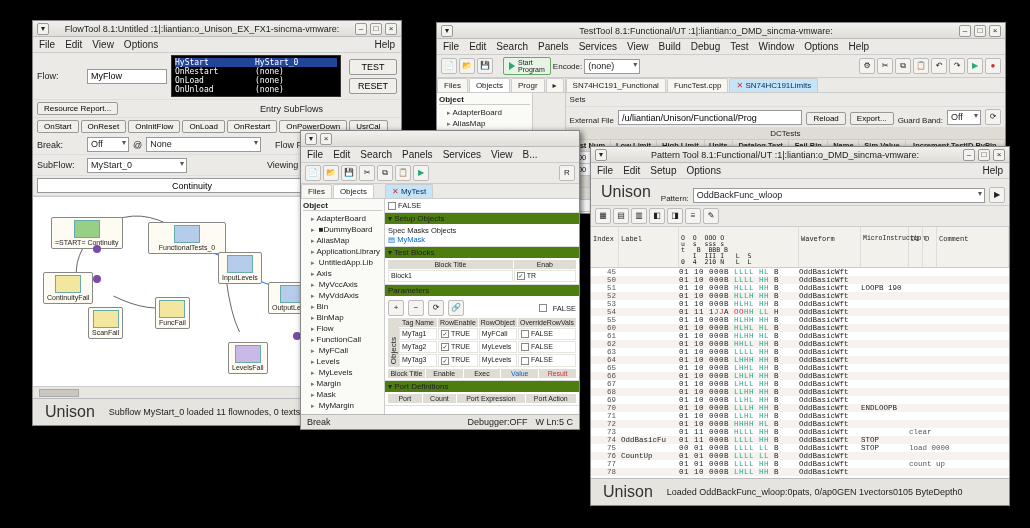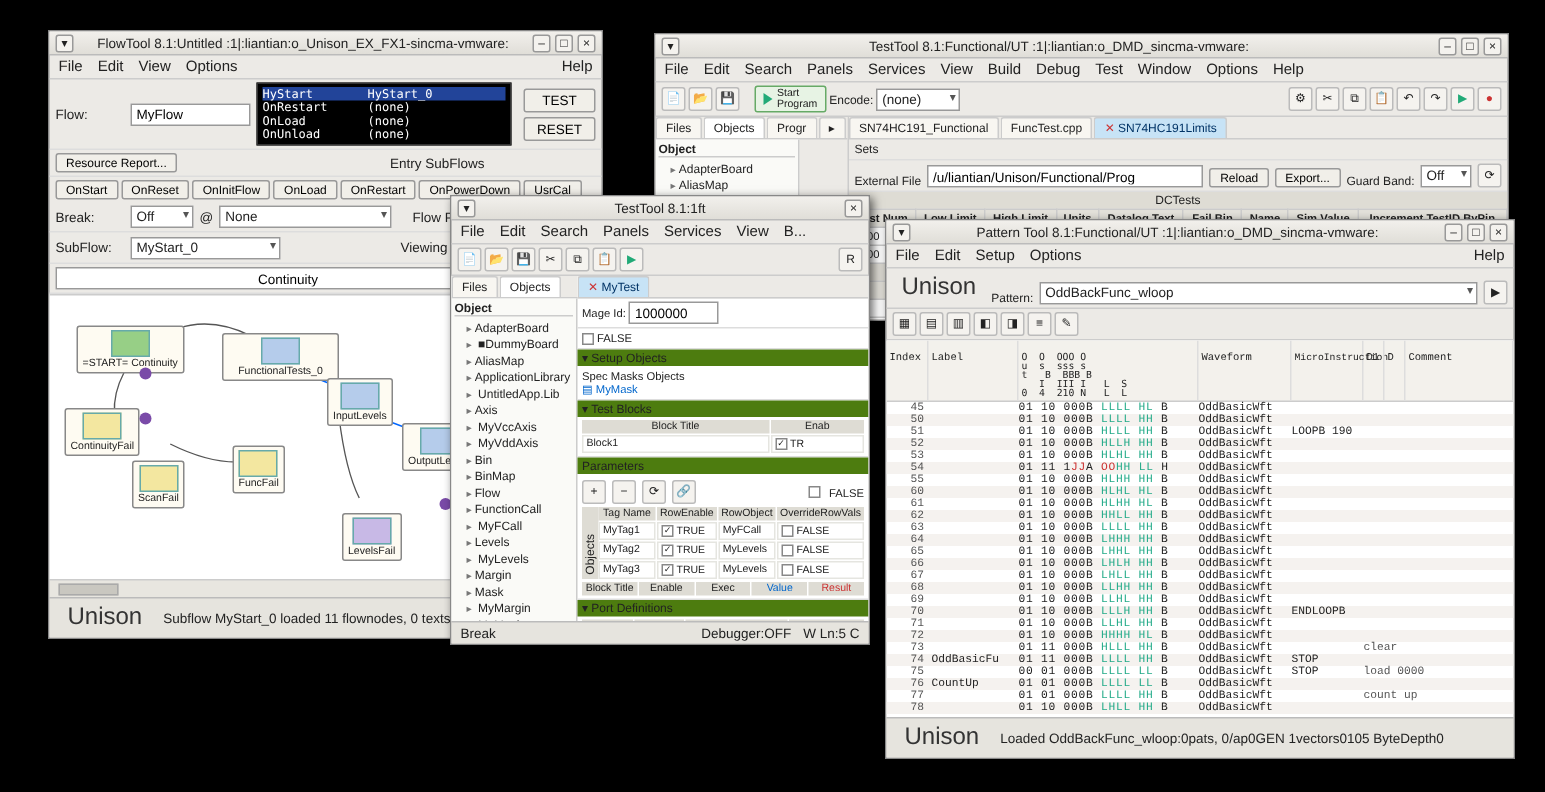--- a/index.html
+++ b/index.html
@@ -48,21 +48,21 @@
   .dd:after{content:"▾";position:absolute;right:2px;top:0;font-size:8px;color:#555}
   .statusbar{background:#e6e4de;border-top:1px solid #bbb;font-size:9px;padding:2px 6px;display:flex;align-items:center;gap:8px}
   .content{flex:1;overflow:hidden;position:relative;background:#fff}
 
   
   #flowtool { left:32px; top:20px; width:370px; height:406px }
   #flowtool .row{display:flex;align-items:center;gap:4px;padding:2px 4px;border-bottom:1px solid #ddd}
   #flowtool .lbl{font-size:9px;min-width:46px}
   .black-listing{background:#000;color:#fff;border:1px solid #333;font-family:monospace;font-size:8px;padding:2px 3px;flex:1;min-height:38px}
   .black-listing div{display:flex}
-  .black-listing .c1{width:70px}
+  .black-listing .c1{width:80px}
   .toprightbtns{display:flex;flex-direction:column;gap:3px;margin-left:4px}
   .btnrow{display:flex;gap:2px;padding:2px 4px;flex-wrap:wrap}
   .canvas{flex:1;background:#fff;position:relative;border-top:1px solid #ccc}
   .node{position:absolute;border:1px solid #888;background:#fefbf2;padding:2px 3px;font-size:7px;text-align:center;border-radius:2px}
   .node .icon{width:26px;height:18px;background:#cfe3f4;border:1px solid #6aa;margin:0 auto 1px}
   .node.yellow .icon{background:#f3e7a0}
   .node.green .icon{background:#97cf86}
   .node.blue .icon{background:#b5cceb}
   .node.purple .icon{background:#c8b9e6}
   .dot{position:absolute;width:8px;height:8px;background:#7a4ba8;border-radius:50%}
@@ -400,21 +400,20 @@
 
       </tbody>
         </table>
     </div>
   </div>
 </div>
 
 <div id="testtool1" class="window">
   <div class="titlebar">
     <span class="wbtn">▾</span>
-    <span class="t">TestTool 8.1:1ft</span>
     <span class="wbtn">×</span>
   </div>
   <div class="menubar">
     <span>File</span>
     <span>Edit</span>
     <span>Search</span>
     <span>Panels</span>
     <span>Services</span>
     <span>View</span>
     <span>B...</span>
@@ -458,24 +457,20 @@
               <li>Margin</li>
               <li>Mask</li>
               <li>   MyMargin</li>
               <li>   MyMask</li>
             </ul>
         </div>
       </div>
       <div class="rp">
         <div class="tabrow">
           <div class="tab active" style="background:#c7e3f6;color:#036"><span style="color:#c33">✕</span> <span>MyTest</span></div>
-        </div>
-        <div class="section">
-          <span>Mage Id:</span>
-          <input class="input" style="width: 60px;" value="1000000">
         </div>
         <div class="section"><span class="chk"></span><span>FALSE</span></div>
         <div class="section">
             <div class="shdr">▾ Setup Objects</div>
           <div style="font-size:7.5px">Spec Masks Objects</div>
           <div style="font-size:7.5px;color:#06c">▤ <span>MyMask</span></div>
         </div>
         <div class="section">
             <div class="shdr">▾ Test Blocks</div>
           <div class="grid" style="grid-template-columns:2fr 1fr">

